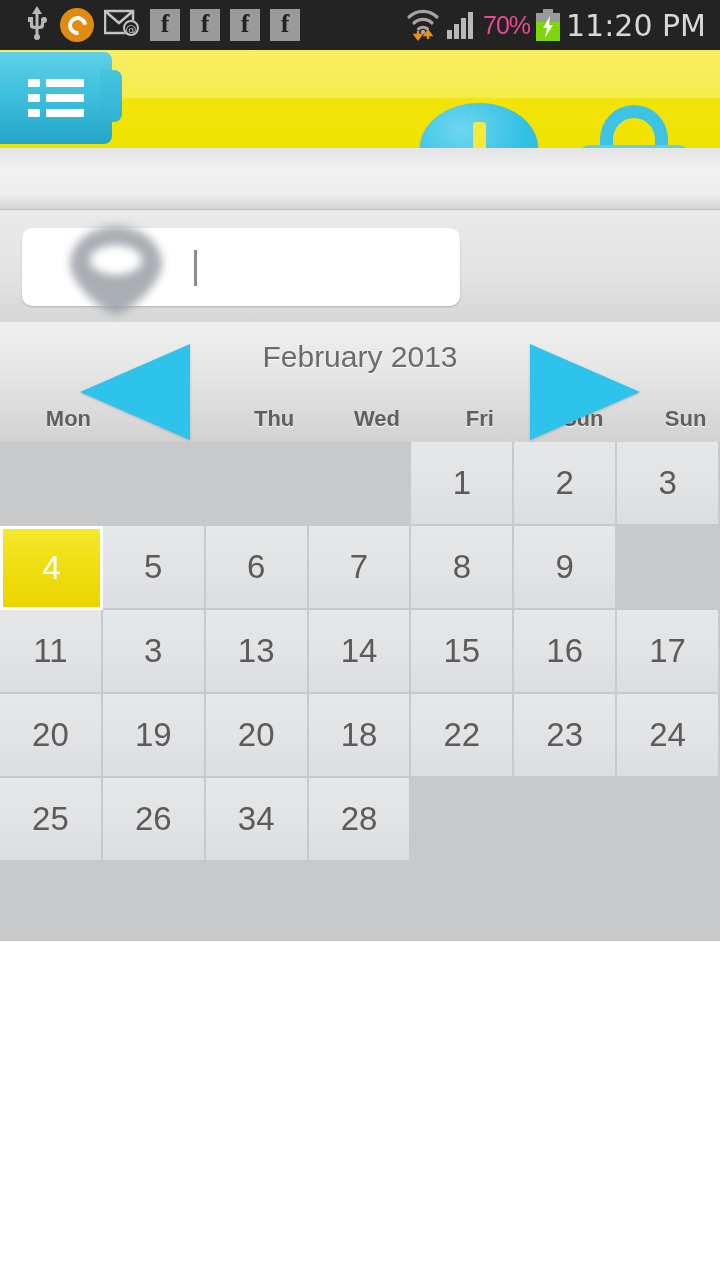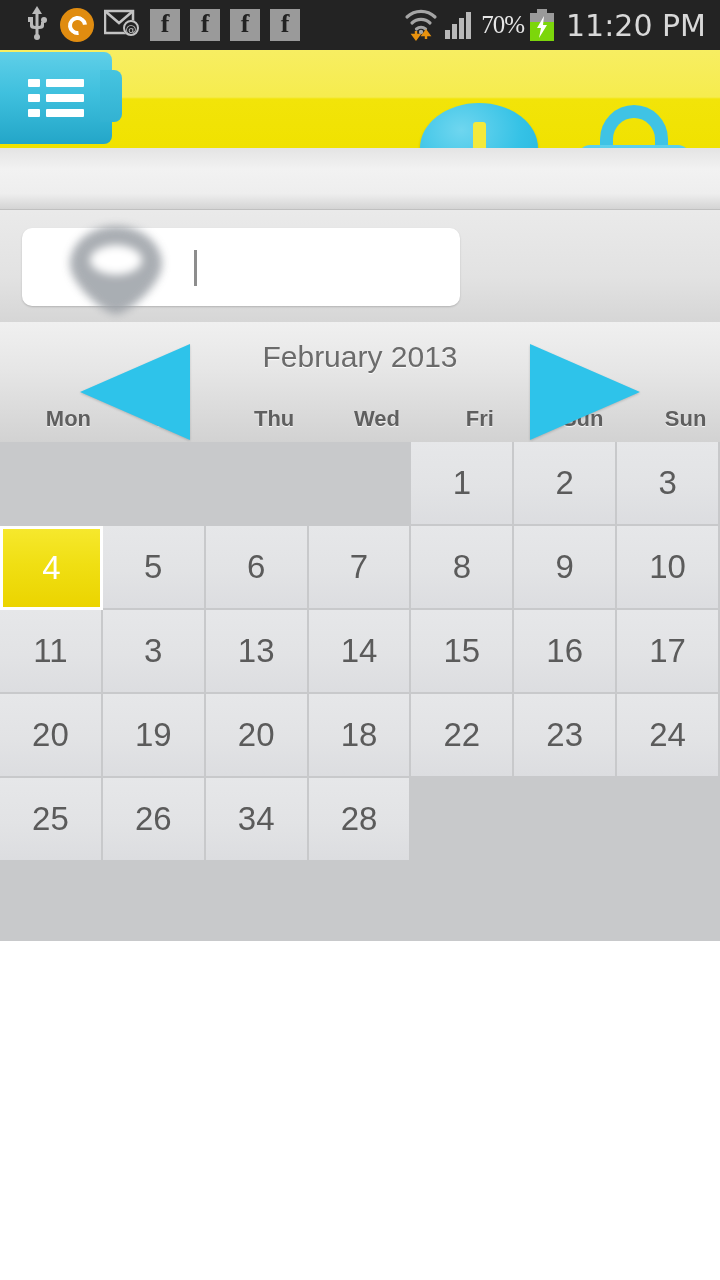--- a/index.html
+++ b/index.html
@@ -46,26 +46,26 @@
   }
   
   .wifi-icon { width: 36px; height: 36px; }
   
   .signal-icon { width: 30px; height: 28px; display: flex; align-items: flex-end; gap: 2px; }
   .signal-icon i { display:block; width:5px; background:#b8b8b8; }
   .signal-icon i:nth-child(1){height:9px;}
   .signal-icon i:nth-child(2){height:15px;}
   .signal-icon i:nth-child(3){height:21px;}
   .signal-icon i:nth-child(4){height:27px;}
-  .batt-pct { color:#e5e5e5; font-size:25px; font-family:Liberation Serif, serif; letter-spacing:-1px;}
+  .batt-pct { color:#ec4899; font-size:25px; font-family:Liberation Sans, sans-serif; letter-spacing:-1px;}
   .batt-icon { width: 24px; height: 32px; position: relative; }
   .batt-body { position:absolute; left:0; top:4px; width:24px; height:28px; background:#7cd60b; }
   .batt-cap  { position:absolute; left:7px; top:0; width:10px; height:5px; background:#9a9a9a; }
   .batt-top  { position:absolute; left:0; top:4px; width:24px; height:9px; background:#9a9a9a; }
-  .clock { color:#d8d8d8; font-size:30px; font-family:"DejaVu Sans", sans-serif; letter-spacing:0px; margin-left:6px;}
+  .clock { color:#d8d8d8; font-size:30px; font-family:"DejaVu Sans", sans-serif; letter-spacing:0px; margin-left:0;}
 
   
   .appbar {
     position: absolute; left: 0; top: 50px;
     width: 720px; height: 98px;
     background: linear-gradient(to bottom, #f7ee62 0%, #f6ec4e 48%, #f2e409 50%, #f0e200 100%);
   }
   .menu-tab {
     position: absolute; left: 0; top: 2px;
     width: 112px; height: 92px;
@@ -337,21 +337,20 @@
     <div class="cell">2</div>
     <div class="cell">3</div>
   </div>
   <div class="wk">
     <div class="cell sel">4</div>
     <div class="cell">5</div>
     <div class="cell">6</div>
     <div class="cell">7</div>
     <div class="cell">8</div>
     <div class="cell">9</div>
-    <div class="cell">10</div>
   </div>
   <div class="wk">
     <div class="cell">11</div>
     <div class="cell">3</div>
     <div class="cell">13</div>
     <div class="cell">14</div>
     <div class="cell">15</div>
     <div class="cell">16</div>
     <div class="cell">17</div>
   </div>

